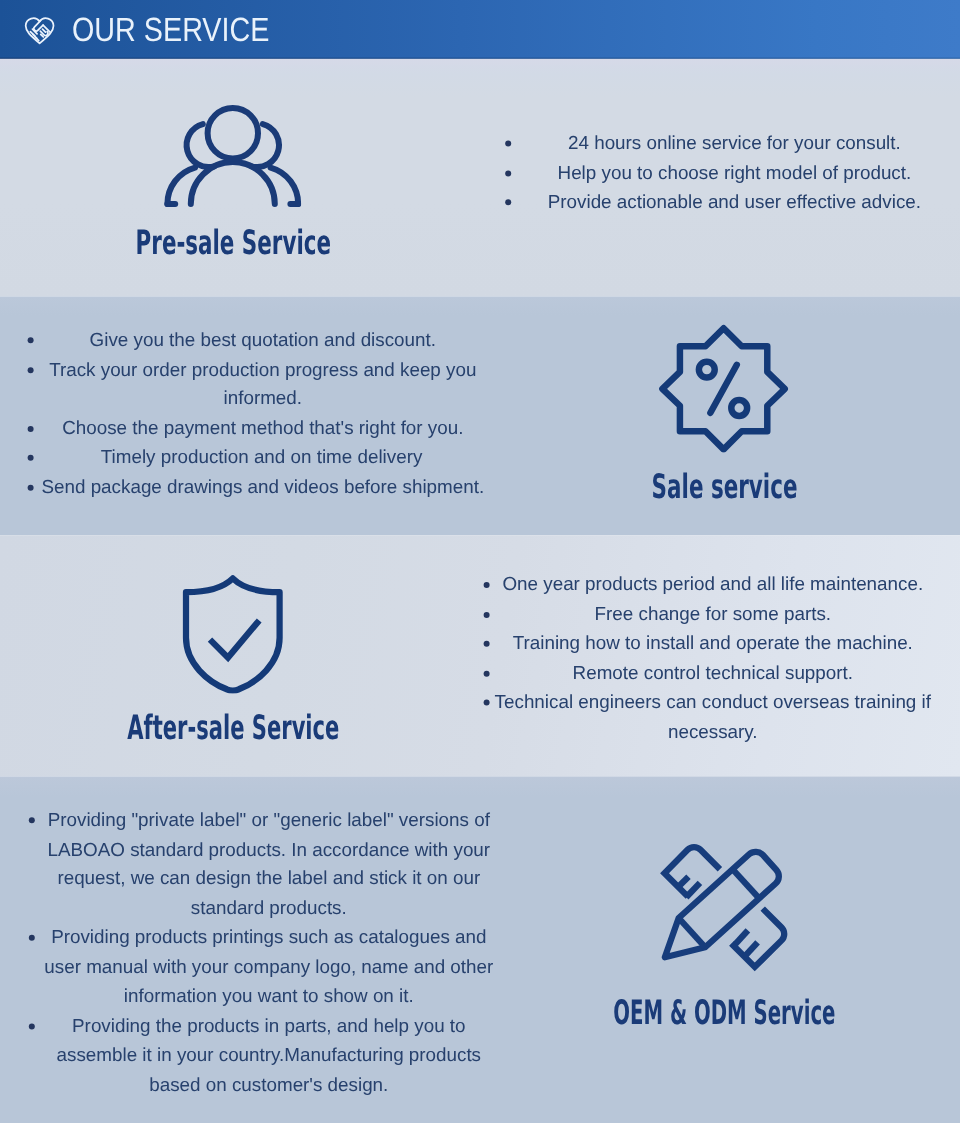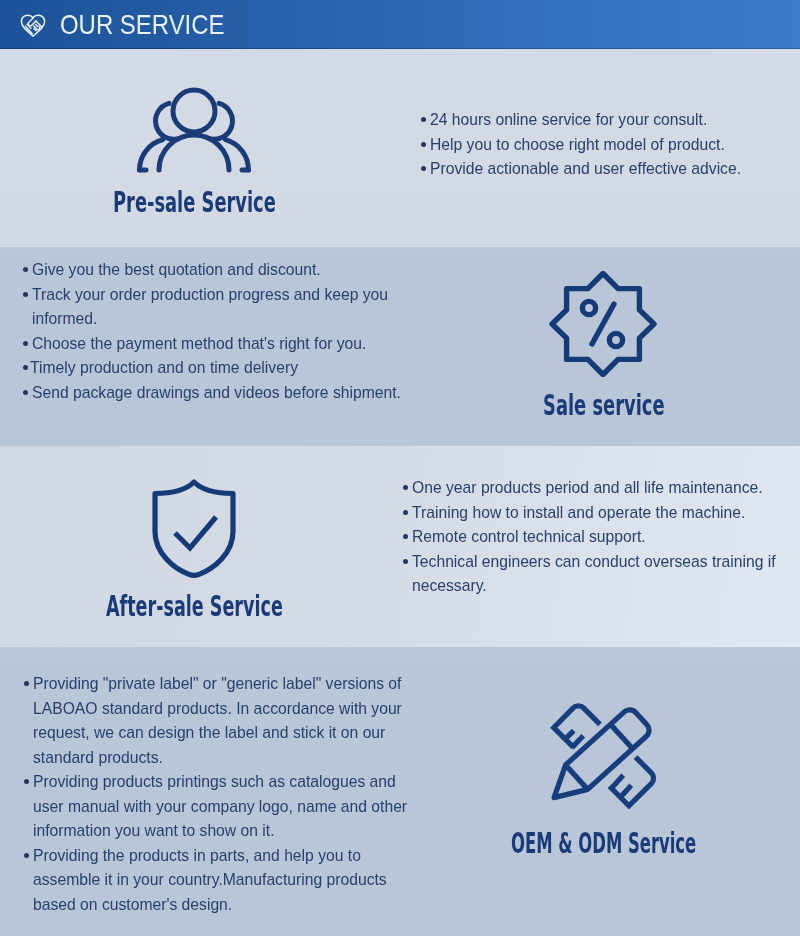--- a/index.html
+++ b/index.html
@@ -25,21 +25,21 @@
   .s3{top:446px;height:201px;background:linear-gradient(100deg,#d1d8e3 0%,#d3dae4 30%,#d6dce6 52%,#dde3ed 80%,#e1e7f0 100%);}
   .s4{top:647px;height:289px;background:linear-gradient(180deg,#bcc8da 0%,#b8c6d8 6%,#b8c6d8 100%);}
 
   .icon-wrap{position:absolute;}
   .svc-title{position:absolute;color:#1a3b78;font-weight:bold;
              font-family:"DejaVu Sans Condensed","DejaVu Sans",sans-serif;
              white-space:nowrap;transform-origin:left top;}
 
   ul.bullets{list-style:none;margin:0;padding:0;position:absolute;}
   ul.bullets li{color:#27416d;font-size:15.7px;line-height:24.5px;
-                position:relative;padding-left:10px;}
+                position:relative;padding-left:10px;text-align:center;}
   ul.bullets li .b{position:absolute;left:1px;top:9.2px;width:5px;height:5px;border-radius:50%;background:#24365f;font-size:0;}
 </style>
 </head>
 <body>
 
 <div class="page">
 
   <div class="header">
     <span class="header-icon">
       <svg viewBox="0 0 28 28" width="28" height="28" fill="none" stroke="#eaf2fc" stroke-width="1.45" stroke-linecap="round" stroke-linejoin="round">
@@ -87,21 +87,21 @@
     <div class="svc-title" style="left:113px;top:137px;font-size:28px;transform:scaleX(0.709);">Pre-sale Service</div>
 
     <ul class="bullets" style="left:420px;top:59px;width:374px;">
       <li><span class="b">•</span><span>24 hours online service for your consult.</span></li>
       <li><span class="b">•</span><span>Help you to choose right model of product.</span></li>
       <li><span class="b">•</span><span>Provide actionable and user effective advice.</span></li>
     </ul>
   </div>
 
   <div class="sec s2">
-    <ul class="bullets" style="left:22px;top:11px;width:384px;">
+    <ul class="bullets" style="left:22px;top:25px;width:384px;">
       <li><span class="b">•</span><span>Give you the best quotation and discount.</span></li>
       <li><span class="b">•</span><span>Track your order production progress and keep you informed.</span></li>
       <li><span class="b">•</span><span>Choose the payment method that's right for you.</span></li>
       <li style="padding-left:8px;"><span class="b">•</span><span>Timely production and on time delivery</span></li>
       <li><span class="b">•</span><span>Send package drawings and videos before shipment.</span></li>
     </ul>
 
     <span class="icon-wrap" style="left:549px;top:23px;width:108px;height:107px;">
       <svg viewBox="0 0 108 107" width="108" height="107" fill="none" stroke="#143a78" stroke-width="5.4" stroke-linecap="round" stroke-linejoin="round">
         <path d="M54 3.5 L69.1 18.6 L90.4 18.6 L90.4 39.9 L105 54 L90.4 68.1 L90.4 89.4 L69.1 89.4 L54 104.5 L38.9 89.4 L17.6 89.4 L17.6 68.1 L3 54 L17.6 39.9 L17.6 18.6 L38.9 18.6 Z"></path>
@@ -117,20 +117,21 @@
     <span class="icon-wrap" style="left:151px;top:33px;width:86px;height:99px;">
       <svg viewBox="0 0 86 99" width="86" height="99" fill="none" stroke="#143a78" stroke-width="5.2" stroke-linecap="round" stroke-linejoin="round">
         <path d="M43 3 C33.5 12.5 18 14.5 4 14.5 L4 52.5 C4 74 22.5 89.5 38 95.4 a13 13 0 0 0 10 0 C63.5 89.5 82 74 82 52.5 L82 14.5 C68 14.5 52.5 12.5 43 3 Z"></path>
         <path d="M24 54 L39 69 L65 38" stroke-linecap="butt" stroke-linejoin="miter"></path>
       </svg>
     </span>
     <div class="svc-title" style="left:106px;top:144px;font-size:28px;transform:scaleX(0.697);">After-sale Service</div>
 
     <ul class="bullets" style="left:402px;top:30px;width:374px;">
       <li><span class="b">•</span><span>One year products period and all life maintenance.</span></li>
+      <li><span class="b">•</span><span>Free change for some parts.</span></li>
       <li><span class="b">•</span><span>Training how to install and operate the machine.</span></li>
       <li><span class="b">•</span><span>Remote control technical support.</span></li>
       <li><span class="b">•</span><span>Technical engineers can conduct overseas training if necessary.</span></li>
     </ul>
   </div>
 
   <div class="sec s4">
     <ul class="bullets" style="left:22px;top:25px;width:392px;padding-left:1px;">
       <li><span class="b">•</span><span>Providing "private label" or "generic label" versions of LABOAO standard products. In accordance with your request, we can design the label and stick it on our standard products.</span></li>
       <li><span class="b">•</span><span>Providing products printings such as catalogues and user manual with your company logo, name and other information you want to show on it.</span></li>

